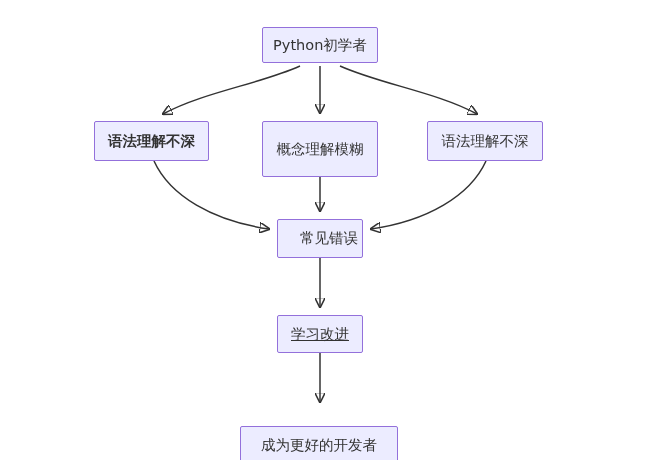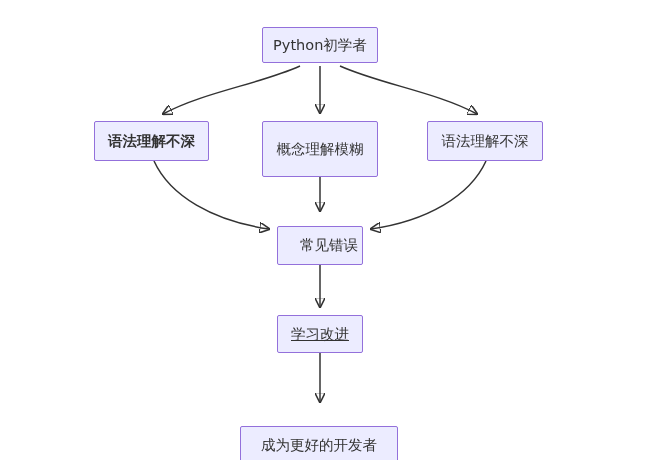--- a/index.html
+++ b/index.html
@@ -38,21 +38,21 @@
     display: flex;
     align-items: center;
     justify-content: center;
     text-align: center;
     white-space: nowrap;
   }
   .n-start    { left: 262px; top: 27px;  width: 116px; height: 36px; }
   .n-grammar  { left: 94px;  top: 121px; width: 115px; height: 40px; font-weight: bold; }
   .n-concept  { left: 262px; top: 121px; width: 116px; height: 56px; }
   .n-practice { left: 427px; top: 121px; width: 116px; height: 40px; }
-  .n-errors   { left: 277px; top: 226px; width: 86px;  height: 39px; padding-left: 18px; }
+  .n-errors   { left: 277px; top: 219px; width: 86px;  height: 39px; padding-left: 18px; }
   .n-improve  { left: 277px; top: 315px; width: 86px;  height: 38px; text-decoration: underline; }
   .n-better   { left: 240px; top: 426px; width: 158px; height: 38px; }
 </style>
 </head>
 <body>
 
 <div class="canvas">
 
   <svg class="edges" viewBox="0 0 659 460" xmlns="http://www.w3.org/2000/svg">
     <defs>

